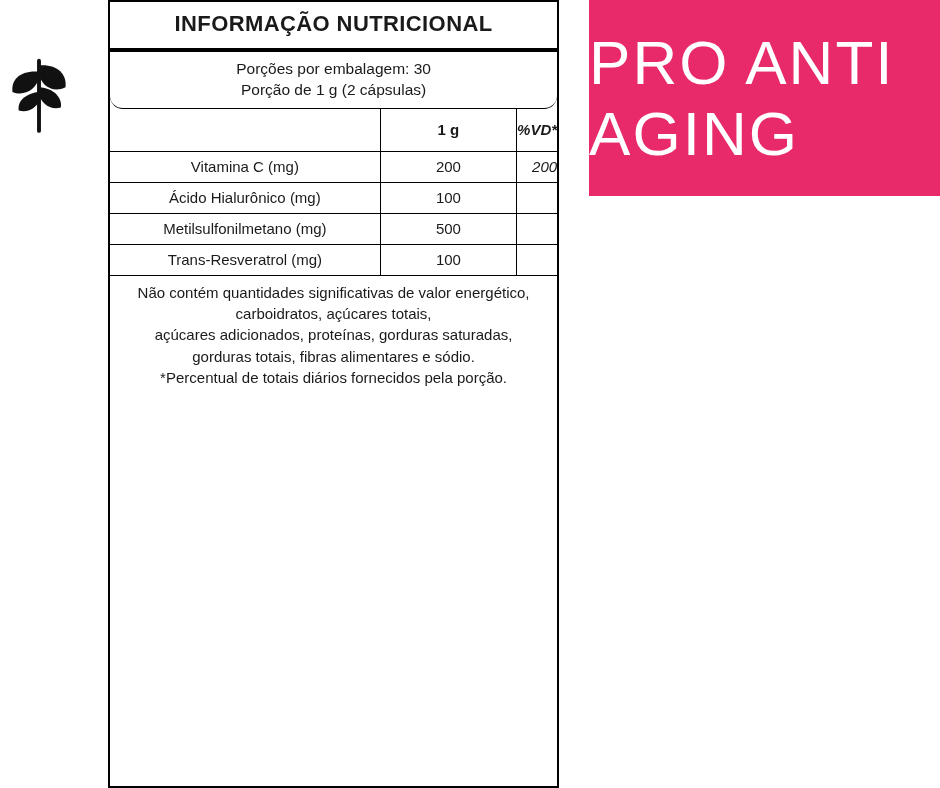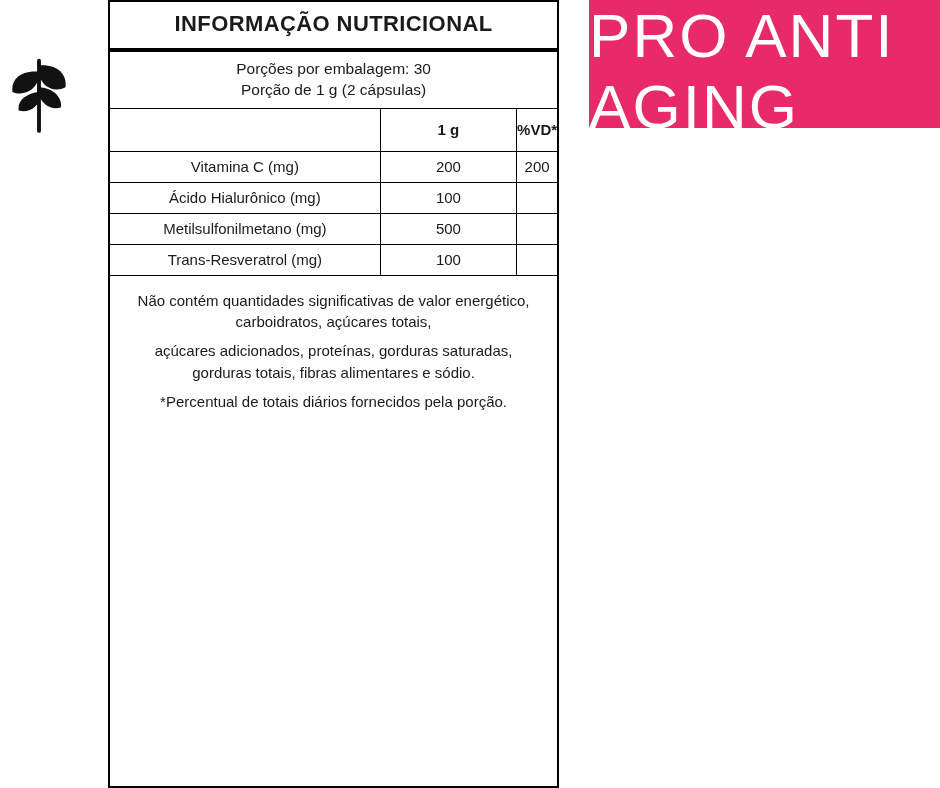--- a/index.html
+++ b/index.html
@@ -51,20 +51,21 @@
     letter-spacing: 0.4px;
     padding: 9px 0 11px;
   }
 
   .nt-servings {
     border-bottom: 1px solid #000000;
     text-align: center;
     font-size: 15.5px;
     padding: 6px 0 7px;
     line-height: 1.38;
+    border-radius: 13px;
   }
   .nt-servings div { display: block; }
 
   table.nt {
     width: 100%;
     border-collapse: collapse;
     font-size: 15px;
   }
   table.nt th, table.nt td {
     border: 1px solid #000000;
@@ -78,47 +79,49 @@
     width: 391px;
     text-align: center;
     border-right: 1px solid #000000;
   }
   table.nt th.c-amt, table.nt td.c-amt {
     width: 230px;
     text-align: center;
     border-right: 1px solid #000000;
   }
   table.nt th.c-vd, table.nt td.c-vd {
-    text-align: center;
+    text-align: right;
+    font-style: italic;
   }
   table.nt thead th {
     font-weight: bold;
     height: 42px;
     border-top: none;
   }
   table.nt thead th.c-name { border-top: none; }
   table.nt tbody tr td { border-bottom: 1px solid #000000; }
   table.nt tbody tr:last-child td { border-bottom: none; }
 
   .nt-footnote {
     border-top: 1px solid #000000;
     text-align: center;
     font-size: 15px;
     line-height: 1.42;
     padding: 6px 16px 9px;
   }
-  .nt-footnote div { display: block; margin-top: 8px; }
+  .nt-footnote div { display: block; }
 
   
   .spacer { flex: 1 1 auto; }
 
   .banner {
-    height: 128px;
+    height: 196px;
     background: #e8296a;
     display: flex;
+    align-items: center;
     justify-content: center;
   }
   .banner-title {
     color: #ffffff;
     font-size: 62px;
     letter-spacing: 2px;
     font-weight: 400;
     font-family: "Liberation Sans", sans-serif;
   }
 </style>

